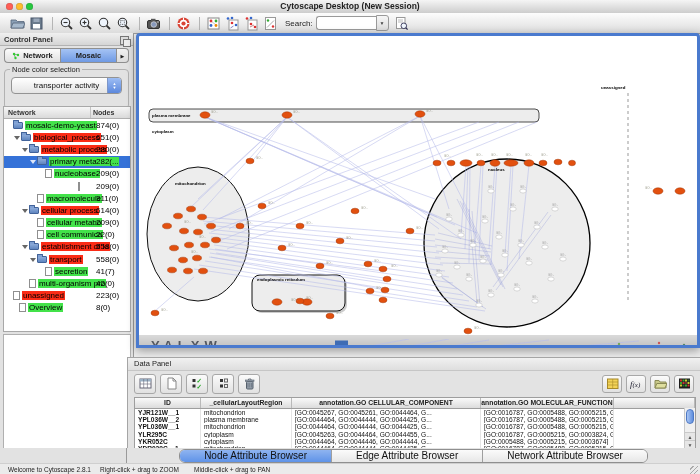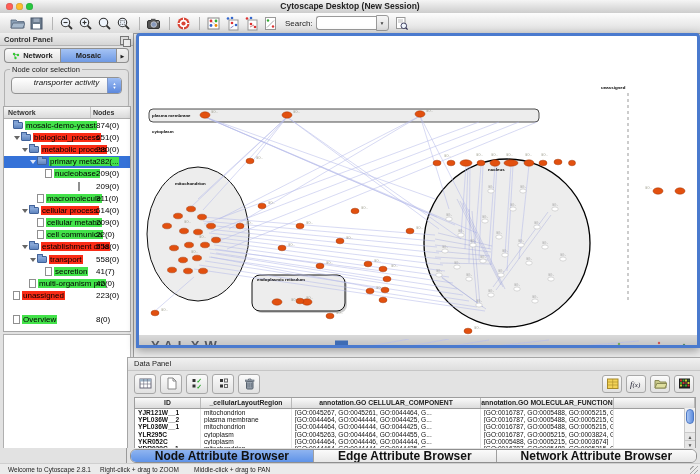--- a/index.html
+++ b/index.html
@@ -36,21 +36,21 @@
   .cp-tabs{position:absolute;top:15px;left:4px;right:4px;height:15px;display:flex;}
   .cp-tab{flex:1;display:flex;align-items:center;justify-content:center;gap:3px;
     border:1px solid #8f8f8f;font-size:7.5px;font-weight:bold;color:#222;}
   .cp-tab.first{border-radius:4px 0 0 4px;background:linear-gradient(#fbfbfb,#e0e0e0);border-right:none;}
   .cp-tab.sel{background:linear-gradient(#a5c3f4,#6f9ae4);}
   .cp-tab-arrow{width:11px;border:1px solid #8f8f8f;border-left:none;border-radius:0 4px 4px 0;
     background:linear-gradient(#f2f2f2,#dcdcdc);font-size:5px;display:flex;align-items:center;justify-content:center;color:#222;}
   .groupbox{position:absolute;top:36px;left:4px;right:4px;height:38px;border:1px solid #b2b2b2;border-radius:4px;}
   .groupbox .legend{position:absolute;top:-5px;left:5px;background:#e2e2e2;padding:0 2px;font-size:7.5px;color:#222;}
   .popup{position:absolute;top:7px;left:6px;right:6px;height:15px;border:1px solid #939393;border-radius:4px;
-    background:linear-gradient(#ffffff,#e4e4e4);font-size:8px;color:#111;display:flex;align-items:flex-start;justify-content:center;font-style:italic;}
+    background:linear-gradient(#ffffff,#e4e4e4);font-size:8px;color:#111;display:flex;align-items:center;justify-content:center;}
   .popup .stepper{position:absolute;right:0;top:0;bottom:0;width:13px;border-left:1px solid #7d96c8;
     border-radius:0 3px 3px 0;background:linear-gradient(#9dbdf4,#5c88dd);color:#fff;font-size:4px;
     display:flex;flex-direction:column;align-items:center;justify-content:center;line-height:4px;}
   .chkrow{position:absolute;top:26px;left:8px;display:flex;align-items:center;gap:4px;font-size:8px;color:#111;}
   .chk{width:9px;height:9px;background:#fff;border:1px solid #8a8a8a;border-radius:2px;position:relative;}
   .chk::after{content:'✓';position:absolute;left:0px;top:-3px;font-size:10px;font-weight:bold;color:#2e63d4;}
   
   .tree{position:absolute;top:73px;left:3px;right:2px;height:226px;background:#fff;border:1px solid #a8a8a8;overflow:hidden;box-sizing:border-box;}
   .tree-head{height:11px;background:linear-gradient(#f6f6f6,#dadada);border-bottom:1px solid #b0b0b0;
     display:flex;font-size:7px;font-weight:bold;color:#333;}
@@ -96,22 +96,22 @@
   .dt-row .c0{font-weight:bold;}
   .vscroll{position:absolute;top:10px;right:0;bottom:0;width:11px;background:#f0f0f0;border-left:1px solid #c9c9c9;box-sizing:border-box;}
   .vthumb{position:absolute;top:1px;left:1px;width:8px;height:15px;border-radius:4px;
     background:linear-gradient(90deg,#aac6f4,#5e8ede);border:1px solid #4d78c4;box-sizing:border-box;}
   .varrow{position:absolute;left:0;width:10px;height:8px;font-size:5px;color:#555;text-align:center;line-height:8px;background:#e6e6e6;border-top:1px solid #c9c9c9;}
   .varrow.up{bottom:8px;} .varrow.dn{bottom:0;}
   
   .attr-tabs{position:absolute;left:127px;right:0;top:448px;height:15px;background:#e3e3e3;
     display:flex;align-items:center;justify-content:center;}
   .seg{display:flex;height:12px;border:1px solid #8f8f8f;border-radius:6px;overflow:hidden;background:#f4f4f4;}
-  .seg .tab{font-size:12px;color:#111;line-height:12px;padding:0 24px;border-right:1px solid #9f9f9f;
-    background:linear-gradient(#fbfbfb,#e7e7e7);font-weight:bold;}
+  .seg .tab{font-size:10px;color:#111;line-height:12px;padding:0 24px;border-right:1px solid #9f9f9f;
+    background:linear-gradient(#fbfbfb,#e7e7e7);}
   .seg .tab:last-child{border-right:none;}
   .seg .tab.sel{background:linear-gradient(#8fb4f0,#5f93e8);}
   .status-bar{position:absolute;left:0;right:0;top:463px;height:11px;background:#ebebeb;border-top:1px solid #cfcfcf;}
   .status-bar span{position:absolute;font-size:6.5px;color:#222;top:2px;}
   .st0{left:8px;} .st1{left:100px;} .st2{left:194px;}
   .grip{position:absolute;right:2px;top:2px;width:8px;height:8px;
     background:repeating-linear-gradient(135deg,transparent 0 2px,#aaa 2px 3px);}
   .left-fill{position:absolute;left:0;top:448px;width:127px;height:15px;background:#e2e2e2;border-right:1px solid #9a9a9a;box-sizing:border-box;}
 </style>
 </head>
@@ -366,21 +366,21 @@
             <span class="ic file"></span>
             <span class="lbl hl-green">multi-organism pro</span>
             <span class="cnt">42(0)</span>
           </div>
           <div class="trow" style="padding-left: 2px;">
             <span class="arrow"></span>
             <span class="ic file"></span>
             <span class="lbl hl-red">unassigned</span>
             <span class="cnt">223(0)</span>
           </div>
-          <div class="trow" style="padding-left: 2px; margin-top: 12px;">
+          <div class="trow" style="padding-left: 8px;">
             <span class="arrow"></span>
             <span class="ic file"></span>
             <span class="lbl hl-green">Overview</span>
             <span class="cnt">8(0)</span>
           </div>
         </div>
     </div>
     <div class="cp-bottom"></div>
   </div>
 

